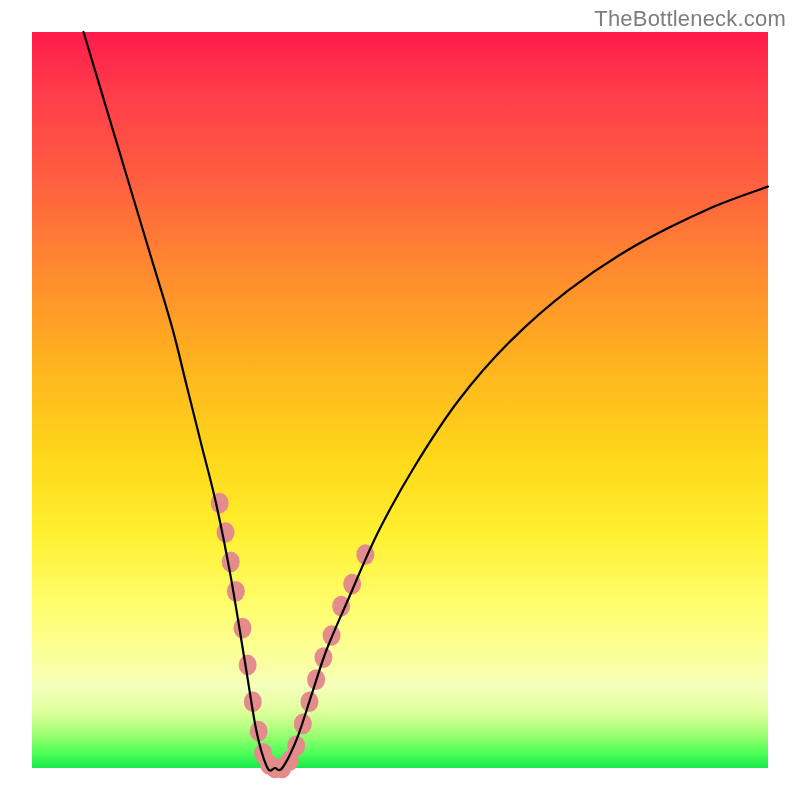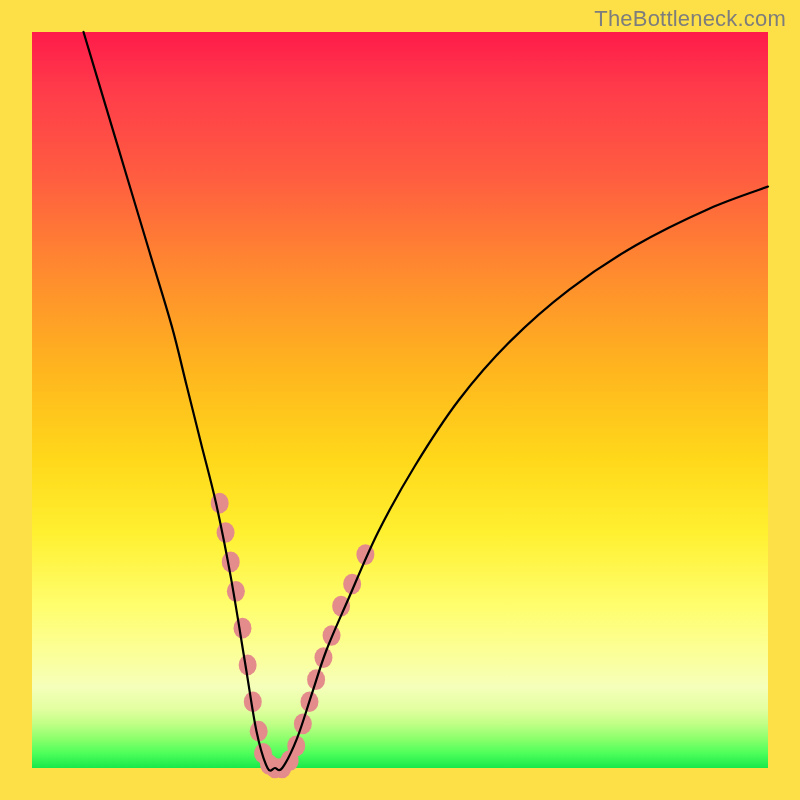--- a/index.html
+++ b/index.html
@@ -10,21 +10,21 @@
     background: #000;
     overflow: hidden;
     font-family: Arial, Helvetica, sans-serif;
   }
   .frame {
     position: absolute;
     left: 0;
     top: 0;
     width: 800px;
     height: 800px;
-    background: #fde047;
+    background: #ffffff;
     text-align: right;
   }
   .plot-area {
     position: absolute;
     left: 32px;
     top: 32px;
     width: 736px;
     height: 736px;
     
     background: linear-gradient(

